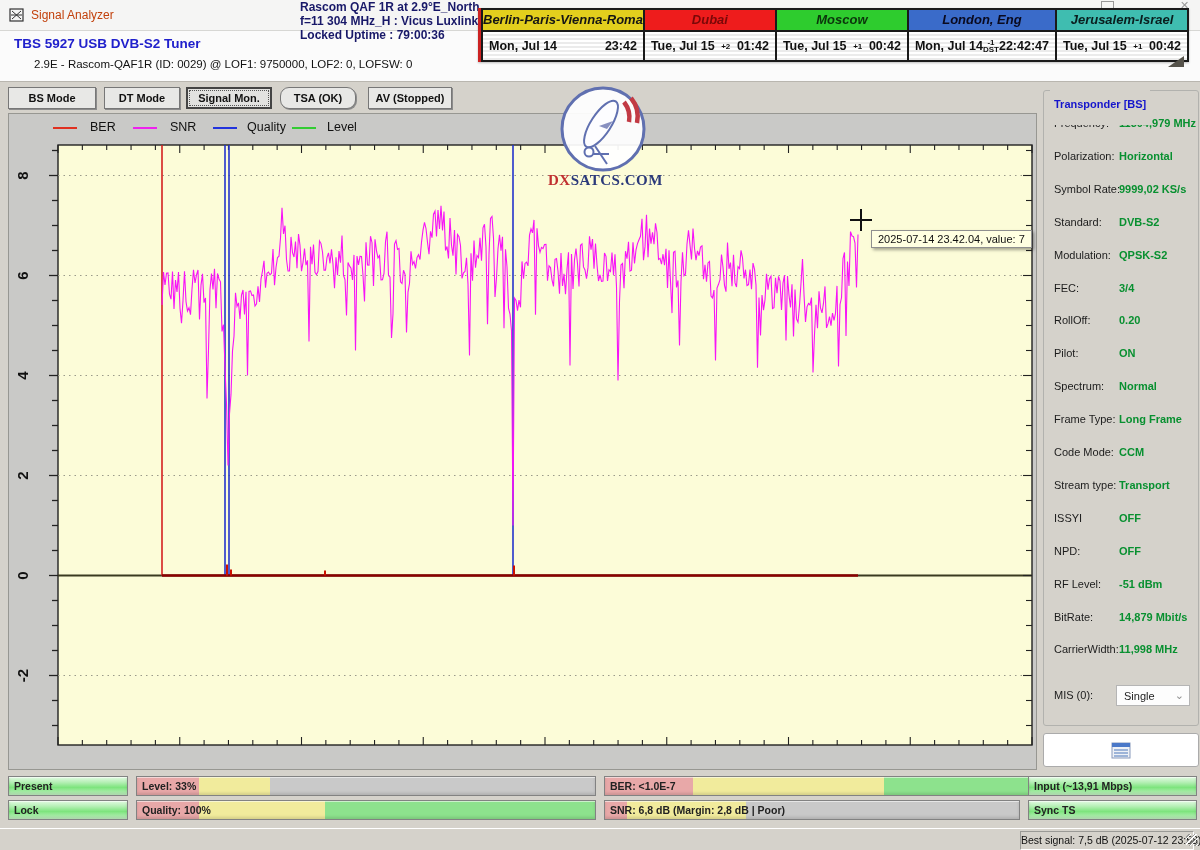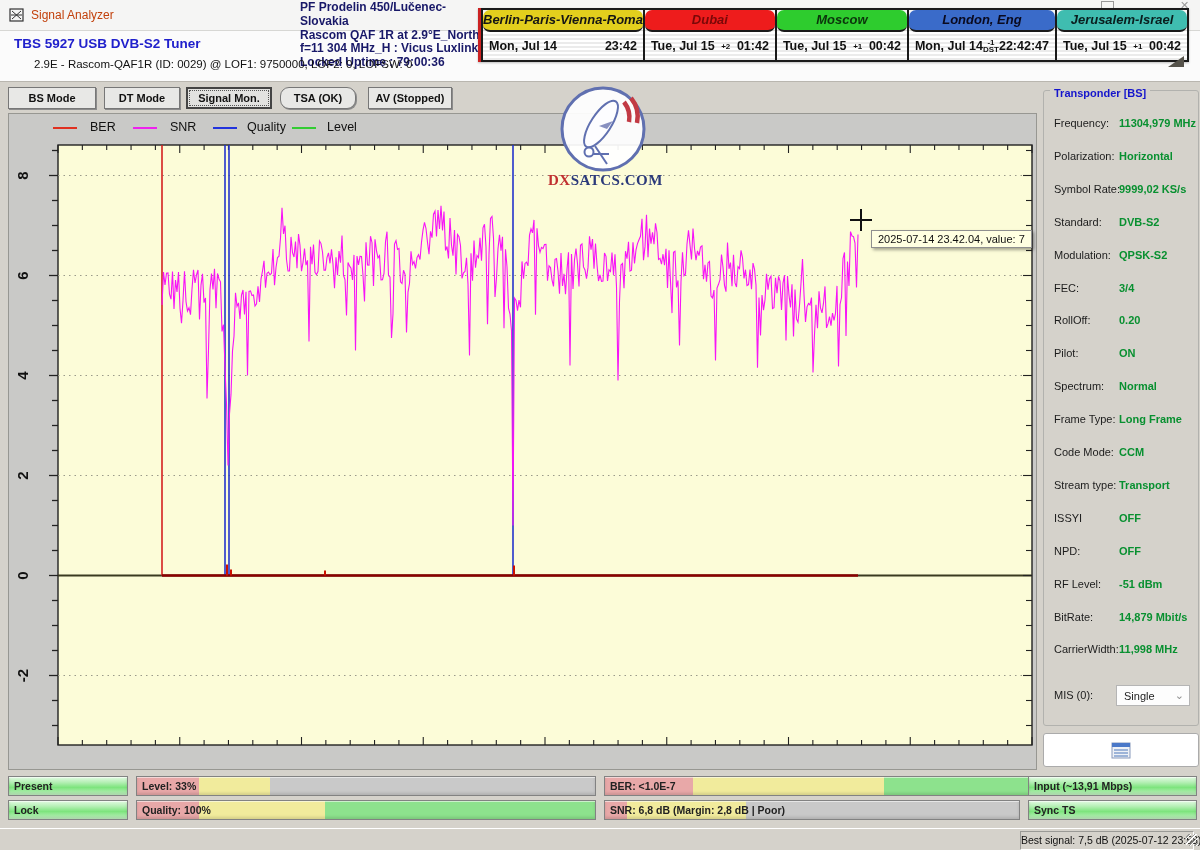--- a/index.html
+++ b/index.html
@@ -20,21 +20,21 @@
   #tuner-sub{left:34px;top:58px;color:#111;font-size:11.5px;}
 
   #workspace{left:0;top:81px;width:1200px;height:747px;background:#d5d2cb;border-top:1px solid #b9b6af;}
 
   
   #world-clocks{left:478px;top:8px;width:708px;height:54px;display:flex;z-index:30;border-left:3px solid #cc2222;
      box-shadow:0 1px 2px rgba(0,0,0,.25);}
   .clock{flex:1;border:2px solid #1a1a1a;margin-left:-2px;display:flex;flex-direction:column;}
   .clock:first-child{margin-left:0;}
   .clock-head{height:20px;font-size:13px;font-weight:700;font-style:italic;text-align:center;line-height:20px;
-     border-bottom:2px solid #1a1a1a;white-space:nowrap;overflow:hidden;border-radius:7px;}
+     border-bottom:2px solid #1a1a1a;white-space:nowrap;overflow:hidden;}
   .clock-body{flex:1;background:repeating-linear-gradient(180deg,#ffffff 0 2px,#ebebeb 2px 4px);
      display:flex;align-items:center;padding:0 6px;font-size:12.5px;font-weight:700;color:#111;white-space:nowrap;}
   .c-date{flex:0 0 auto;}
   .c-off{flex:1;display:flex;flex-direction:column;align-items:center;justify-content:center;
      font-size:8px;line-height:7px;font-weight:700;}
   .c-time{flex:0 0 auto;margin-left:auto;}
   #clock-grip{left:1168px;top:56px;width:0;height:0;border-left:16px solid transparent;border-bottom:11px solid #55524a;z-index:31;}
 
   
   .tab{position:absolute;top:87px;height:22px;background:#e8e8e6;border:1px solid #777;
@@ -55,21 +55,21 @@
      padding:2px 6px;white-space:nowrap;box-shadow:2px 2px 3px rgba(0,0,0,.35);z-index:7;}
 
   
   #logo{left:548px;top:84px;width:110px;text-align:center;z-index:5;}
   #logo-text{font-family:"Liberation Serif",serif;font-weight:700;font-size:15px;letter-spacing:.5px;margin-top:-6px;}
   #logo-text .dx{color:#c03030;}
   #logo-text .rest{color:#2b3a7a;}
 
   
   #transponder-groupbox{left:1043px;top:90px;width:154px;height:634px;border:1px solid #b2b2ae;border-radius:3px;}
-  #transponder-title{left:1050px;top:83px;background:#d5d2cb;padding:4px 4px;color:#1515cc;font-size:11px;font-weight:700;z-index:2;}
+  #transponder-title{left:1050px;top:83px;background:#d5d2cb;padding:15px 4px;color:#1515cc;font-size:11px;font-weight:700;z-index:2;}
   .tp-row{position:absolute;left:0;width:100%;height:16px;}
   .tp-label{position:absolute;left:10px;font-size:11px;color:#1c1c1c;}
   .tp-value{position:absolute;left:75px;font-size:11px;font-weight:700;color:#089030;white-space:nowrap;}
   #mis-row{left:0;top:594px;width:100%;height:22px;}
   #mis-label{position:absolute;left:10px;top:4px;font-size:11px;color:#1c1c1c;}
   #mis-select{position:absolute;left:72px;top:0;width:74px;height:21px;background:#fdfdfd;border:1px solid #b5b5b5;
      font-size:11px;color:#222;line-height:20px;padding-left:7px;box-sizing:border-box;}
   #mis-chevron{position:absolute;right:5px;top:-1px;color:#909090;font-size:11px;}
   #panel-button{left:1043px;top:733px;width:154px;height:32px;background:#fff;border:1px solid #ababab;border-radius:3px;
      display:flex;align-items:center;justify-content:center;}
@@ -95,21 +95,20 @@
   <svg width="16" height="16" viewBox="0 0 16 16">
     <rect x="1" y="2" width="13" height="12" fill="none" stroke="#333" stroke-width="1.2"></rect>
     <path d="M3 12 L12 4 M3 4 L12 12 M2 8 L13 8" stroke="#333" stroke-width="1"></path>
   </svg>
 </div>
 <div class="abs" id="app-title">Signal Analyzer</div>
 <div class="abs winglyph" id="glyph-max"></div>
 <div class="abs winglyph" id="glyph-close">✕</div>
 
 <div class="abs" id="info-block">
-  <div>PF Prodelin 450/Lučenec-Slovakia</div>
   <div>Rascom QAF 1R at 2.9°E_North</div>
   <div>f=11 304 MHz_H : Vicus Luxlink</div>
   <div>Locked Uptime : 79:00:36</div>
 </div>
 
 <div class="abs" id="tuner-title">TBS 5927 USB DVB-S2 Tuner</div>
 <div class="abs" id="tuner-sub">2.9E - Rascom-QAF1R (ID: 0029) @ LOF1: 9750000, LOF2: 0, LOFSW: 0</div>
 
 <div class="abs" id="workspace"></div>
 

